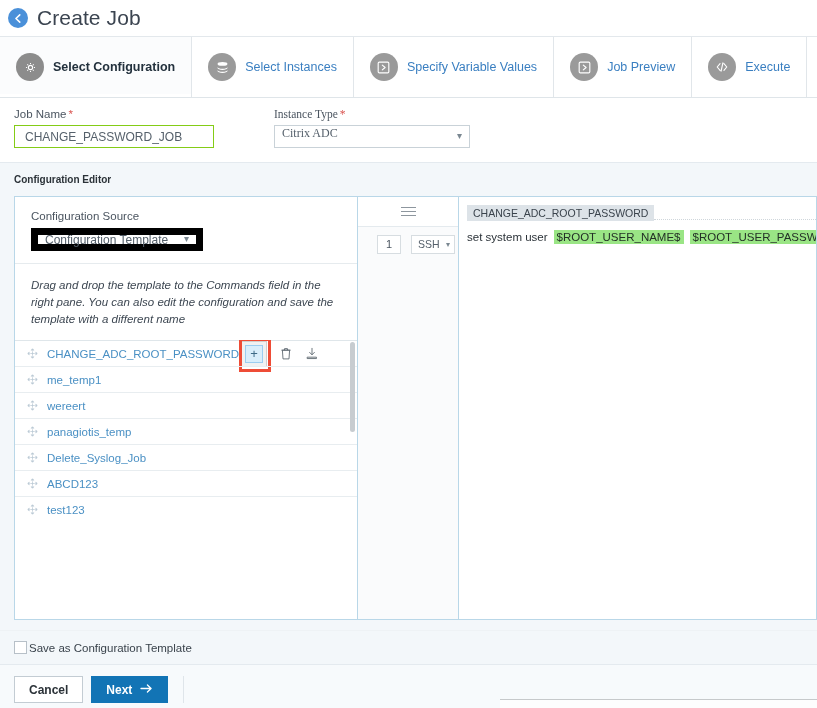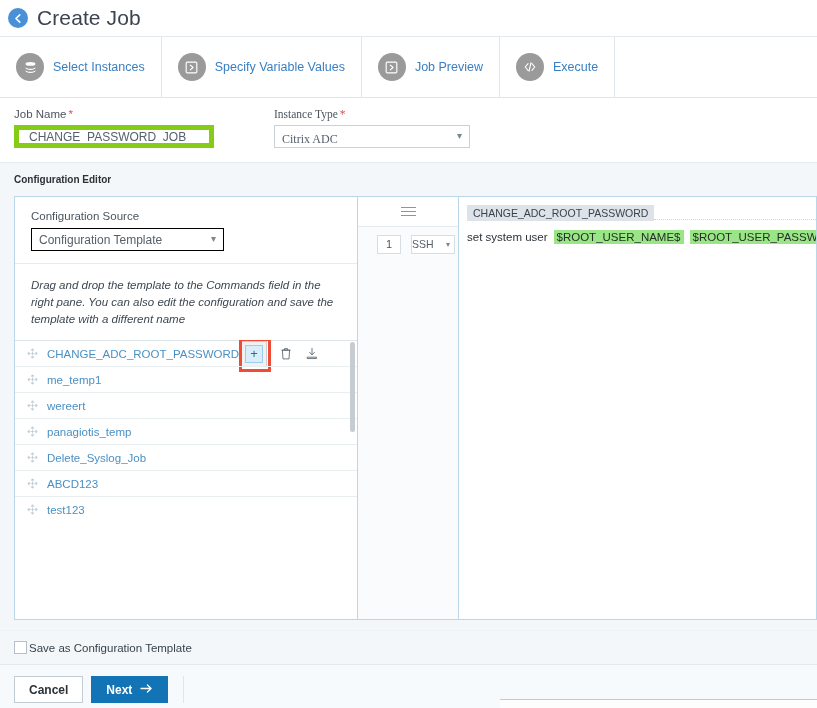--- a/index.html
+++ b/index.html
@@ -94,38 +94,38 @@
   .field-label {
     font-size: 11.5px;
     color: #4b5560;
     margin-bottom: 5px;
     display: block;
   }
   .req { color: #d9534f; margin-left: 2px; }
   .text-input {
     width: 200px;
     height: 23px;
-    border: 5px solid #84cc16;
+    border: 1px solid #84cc16;
     background: #ffffff;
     font-size: 12px;
     color: #55606b;
     padding: 3px 10px;
     font-family: "Liberation Sans", sans-serif;
     outline: none;
   }
   .select-box {
     width: 196px;
     height: 23px;
     border: 1px solid #c9d2d8;
     background: #ffffff;
     font-size: 12px;
     color: #55606b;
     padding: 0 20px 0 7px;
     display: flex;
-    align-items: flex-end;
+    align-items: flex-start;
     position: relative;
     cursor: pointer;
   }
   .select-box .chev {
     position: absolute;
     right: 7px; top: 50%;
     transform: translateY(-60%);
     color: #7b8892;
     font-size: 10px;
   }
@@ -159,23 +159,23 @@
     flex-direction: column;
     background: #ffffff;
     flex: none;
   }
   .cfg-source {
     padding: 13px 16px 12px 16px;
     border-bottom: 1px solid #e6ebee;
   }
   .cfg-source .field-label { margin-bottom: 6px; }
   .cfg-select {
-    width: 193px;
+    width: 172px;
     height: 23px;
-    border: 1px solid #000000;
+    border: 7px solid #000000;
     font-size: 12px;
     color: #55606b;
     padding: 0 12px 0 7px;
     display: flex; align-items: center;
     position: relative;
     background: #fff;
     cursor: pointer;
   }
   .cfg-select .chev {
     position: absolute; right: 7px; top: 50%;
@@ -299,21 +299,21 @@
     display: flex; align-items: center; justify-content: center;
     font-size: 11px;
     color: #4a5560;
   }
   .proto-select {
     width: 44px; height: 19px;
     border: 1px solid #d7dde1;
     background: #ffffff;
     display: flex; align-items: center;
     justify-content: space-between;
-    padding: 0 4px 0 0;
+    padding: 0 4px 0 6px;
     font-size: 10.5px;
     color: #55606b;
     cursor: pointer;
   }
   .proto-select .chev { font-size: 8px; color: #7b8892; }
 
   
   .editor-pane {
     flex: 1;
     background: #ffffff;
@@ -428,20 +428,30 @@
     <div class="back-circle">
       <svg width="11" height="11" viewBox="0 0 12 12" aria-hidden="true">
         <path d="M7.4 2L3.2 6l4.2 4" fill="none" stroke="#ffffff" stroke-width="1.7" stroke-linecap="round" stroke-linejoin="round"></path>
       </svg>
     </div>
     <div class="page-title">Create Job</div>
   </div>
 
   <div class="tabs">
 
+    <div class="tab active">
+      <span class="tab-icon">
+        <svg width="17" height="17" viewBox="0 0 24 24" aria-hidden="true">
+          <path fill="#ffffff" d="M12 8.2a3.8 3.8 0 100 7.6 3.8 3.8 0 000-7.6zm0 6a2.2 2.2 0 110-4.4 2.2 2.2 0 010 4.4z"></path>
+          <path fill="#ffffff" d="M20.2 13.3l-1.6-.4a6.8 6.8 0 00-.5-1.2l.9-1.4-1.9-1.9-1.4.9a6.8 6.8 0 00-1.2-.5l-.4-1.6h-2.6l-.4 1.6c-.4.1-.8.3-1.2.5l-1.4-.9-1.9 1.9.9 1.4c-.2.4-.4.8-.5 1.2l-1.6.4v2.6l1.6.4c.1.4.3.8.5 1.2l-.9 1.4 1.9 1.9 1.4-.9c.4.2.8.4 1.2.5l.4 1.6h2.6l.4-1.6c.4-.1.8-.3 1.2-.5l1.4.9 1.9-1.9-.9-1.4c.2-.4.4-.8.5-1.2l1.6-.4v-2.6z" opacity=".0"></path>
+          <path fill="none" stroke="#ffffff" stroke-width="1.5" d="M12 5.6v1.5M12 16.9v1.5M18.4 12h-1.5M7.1 12H5.6M16.5 7.5l-1.1 1.1M8.6 15.4l-1.1 1.1M16.5 16.5l-1.1-1.1M8.6 8.6L7.5 7.5"></path>
+        </svg>
+      </span>
+      <span class="tab-label">Select Configuration</span>
+    </div>
 
     <div class="tab">
       <span class="tab-icon">
         <svg width="17" height="17" viewBox="0 0 24 24" aria-hidden="true">
           <ellipse cx="12" cy="7" rx="7" ry="2.6" fill="#ffffff"></ellipse>
           <path d="M5 11.2c0 1.45 3.13 2.6 7 2.6s7-1.15 7-2.6v1.6c0 1.45-3.13 2.6-7 2.6s-7-1.15-7-2.6z" fill="#ffffff"></path>
           <path d="M5 15.4c0 1.45 3.13 2.6 7 2.6s7-1.15 7-2.6V17c0 1.45-3.13 2.6-7 2.6S5 18.45 5 17z" fill="#ffffff"></path>
         </svg>
       </span>
       <span class="tab-label">Select Instances</span>

